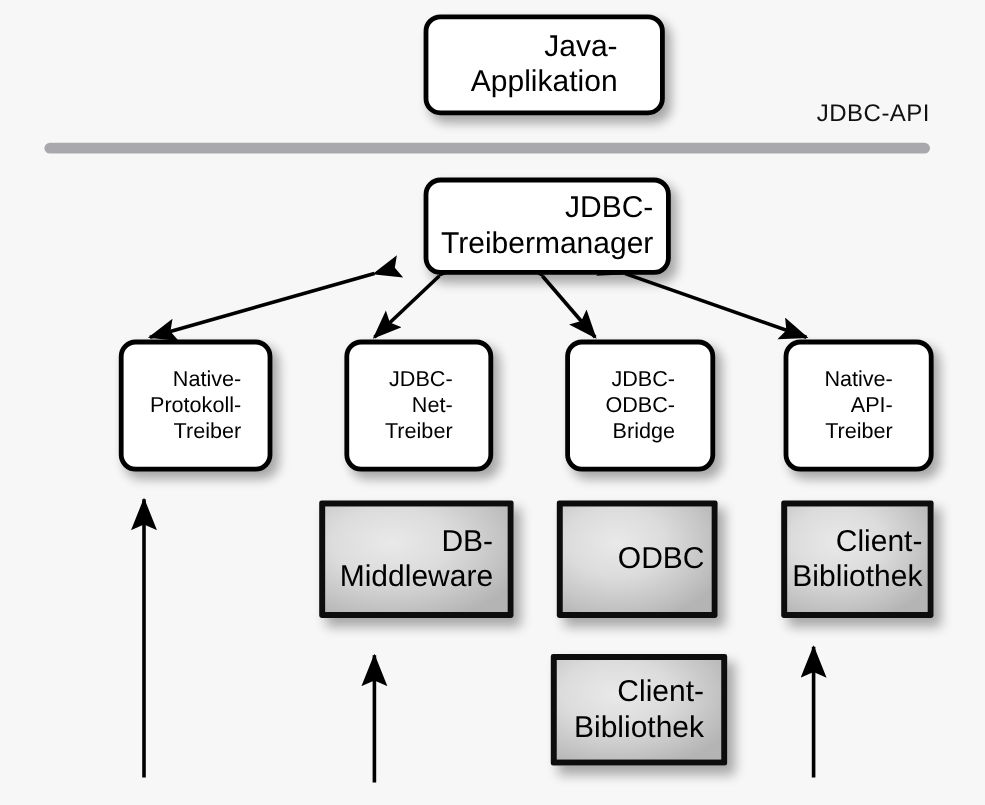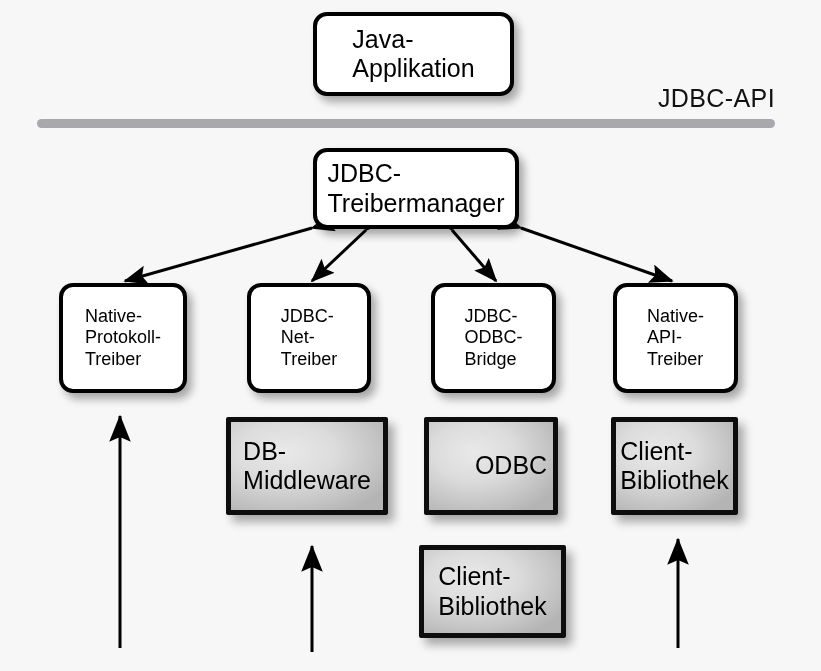--- a/index.html
+++ b/index.html
@@ -14,25 +14,26 @@
   
   #arrows{position:absolute;left:0;top:0;width:821px;height:671px;pointer-events:none;}
 
   
   .node{
     position:absolute;
     box-sizing:border-box;
     display:flex;
     align-items:center;
     justify-content:center;
-    text-align:left;
+    text-align:right;
     line-height:1.18;
     color:#000;
     white-space:pre-line;
     z-index:3;
+    margin-left:40px;
   }
 
   
   .rnd{
     background:#ffffff;
     border:4px solid #000000;
     border-radius:14px;
     box-shadow:5px 6px 9px rgba(0,0,0,0.33);
     font-size:25px;
   }
@@ -45,21 +46,21 @@
     background:
       radial-gradient(ellipse 78% 78% at 36% 34%, #e9e9e9 0%, #dcdcdc 42%, #c4c4c4 78%, #b4b4b4 100%);
     box-shadow:6px 7px 10px rgba(0,0,0,0.32);
     font-size:25px;
   }
 
   
   #api-label{
     position:absolute;
     right:46px;top:84px;
-    font-size:25px;
+    font-size:20px;
     letter-spacing:0.4px;
     color:#111;
     z-index:3;
   }
   #api-bar{
     position:absolute;
     left:37px;top:119px;
     width:738px;height:9px;
     background:#a9a9ad;
     border-radius:5px;

